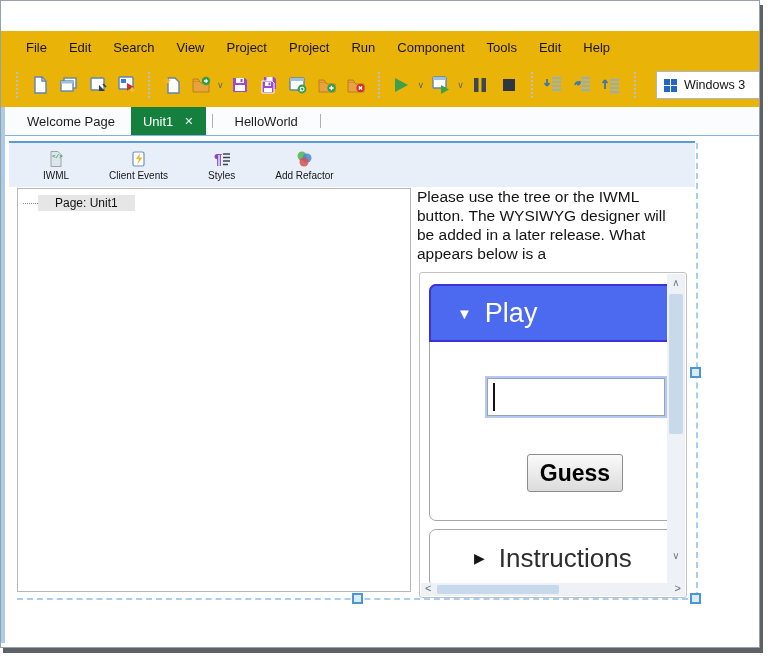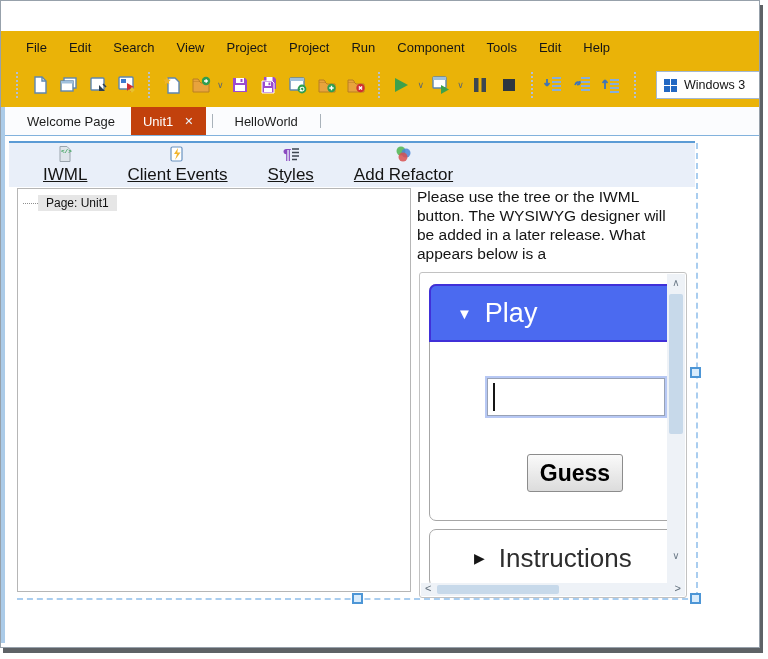--- a/index.html
+++ b/index.html
@@ -31,38 +31,38 @@
   .platform{position:absolute;left:655px;top:8px;width:134px;height:28px;background:#fff;
     border:1px solid #a3b8d2;display:flex;align-items:center;gap:7px;padding:0 7px;overflow:hidden;}
   .winlogo{display:grid;grid-template-columns:6px 6px;grid-template-rows:6px 6px;gap:1px;}
   .winlogo i{background:#2268c3;}
   .platform .plabel{font-size:12.5px;color:#111;white-space:nowrap;}
 
   
   .tabbar{position:absolute;left:0;top:106px;right:0;height:28px;background:#fbfcfe;
     display:flex;align-items:stretch;padding-left:10px;}
   .tab{display:flex;align-items:center;padding:4px 16px;font-size:13px;color:#1d1d1d;}
-  .tab.active{background:#c2410c;color:#fff;padding:0 12px;gap:11px;}
+  .tab.active{background:#15803d;color:#fff;padding:0 12px;gap:11px;}
   .tab .close{font-size:11px;color:#e9f2fb;}
   .tabsep{width:1px;background:#a9b2ba;margin:7px 6px;}
   .tab-underline{position:absolute;left:0;top:134px;right:0;height:1px;background:#82b2dd;}
   .left-strip{position:absolute;left:0;top:106px;width:4px;height:536px;background:#abcbe8;}
 
   
   .dz-topline{position:absolute;left:8px;top:140px;width:686px;height:2px;background:#5b9bd5;}
   .dtoolbar{position:absolute;left:8px;top:142px;width:686px;height:44px;background:#e9eff9;
     display:flex;align-items:center;padding-left:34px;gap:40px;}
   .dbtn{display:flex;flex-direction:column;align-items:center;gap:2px;}
-  .dbtn .lbl{font-size:17px;color:#141414;white-space:nowrap;text-decoration:underline;}
+  .dbtn .lbl{font-size:10px;color:#141414;white-space:nowrap;}
 
   .tree-panel{position:absolute;left:16px;top:187px;width:394px;height:404px;background:#fff;
     border:1px solid #b6b6b6;}
   .tree-node{margin:6px 0 0 5px;display:flex;align-items:center;}
   .tree-branch{width:15px;height:0;border-top:1px dotted #8f8f8f;}
-  .tree-label{background:#e6e6e6;font-size:12px;color:#111;padding:1px 8px;white-space:nowrap;}
+  .tree-label{background:#e6e6e6;font-size:12px;color:#111;padding:1px 17px;white-space:nowrap;}
 
   .notice{position:absolute;left:416px;top:186px;width:258px;height:88px;overflow:hidden;
     font-size:15.5px;line-height:19px;color:#141414;}
 
   .preview-card{position:absolute;left:418px;top:271px;width:268px;height:326px;background:#fff;
     border:1px solid #c2c2c2;border-radius:3px;overflow:hidden;}
   .play-card{position:absolute;left:9px;top:11px;width:254px;height:237px;
     border:1px solid #a6a6a6;border-radius:7px;}
   .play-header{position:absolute;left:-1px;top:-1px;width:256px;height:58px;
     border-radius:7px 7px 0 0;display:flex;align-items:center;padding-left:26px;gap:13px;

